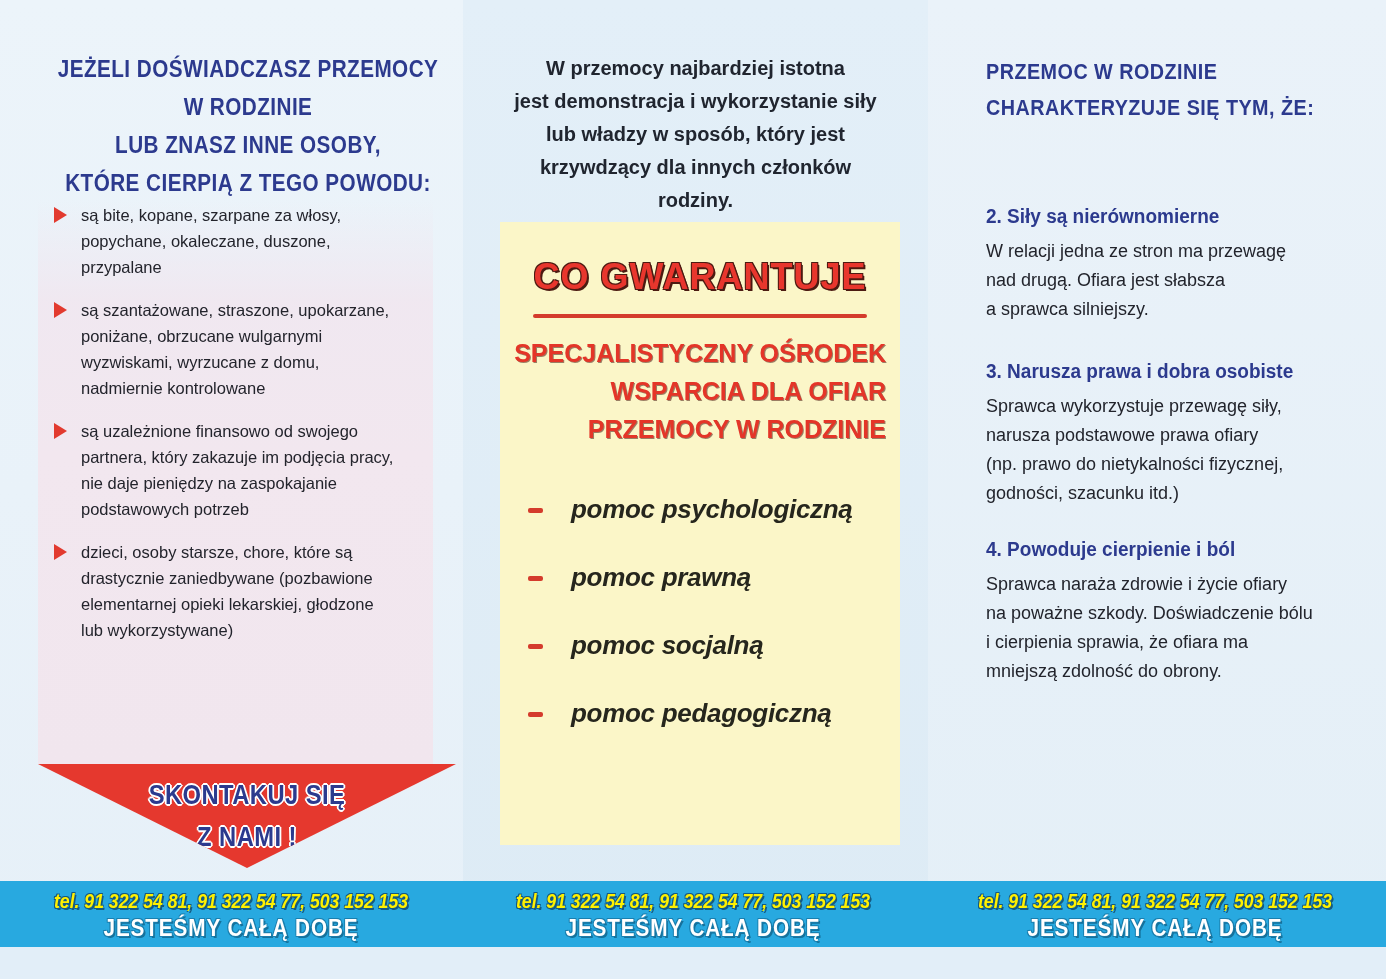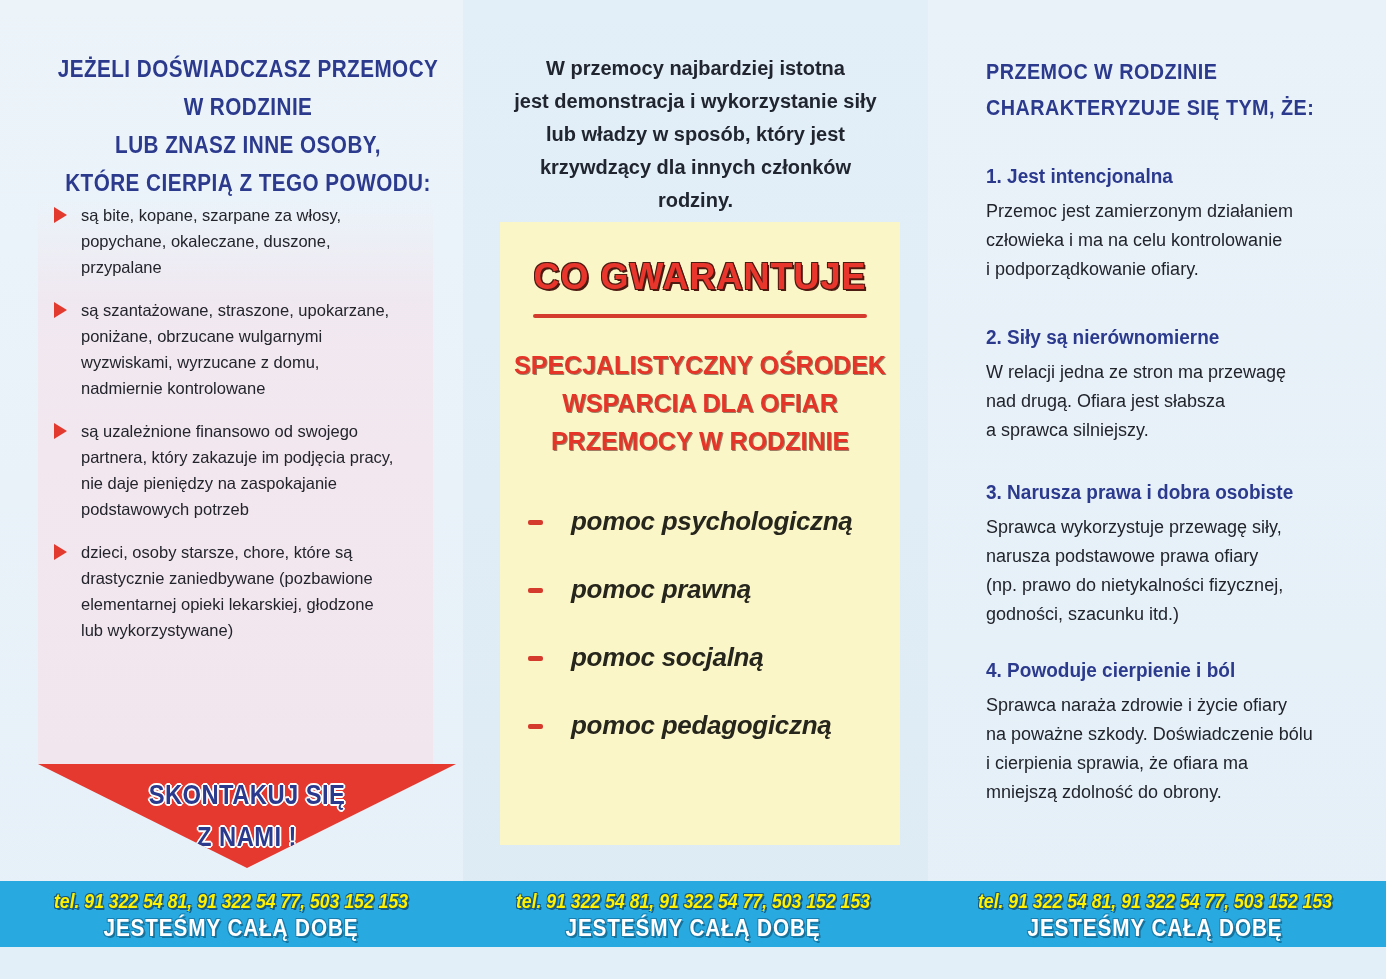--- a/index.html
+++ b/index.html
@@ -30,21 +30,21 @@
         text-shadow:-2px 0 #fff,2px 0 #fff,0 -2px #fff,0 2px #fff,-1px -1px #fff,1px -1px #fff,-1px 1px #fff,1px 1px #fff;}
 
   
   .intro{position:absolute;left:463px;top:52px;width:465px;text-align:center;
          color:#20252f;font-weight:bold;font-size:20px;line-height:33px;}
   .ybox{position:absolute;left:500px;top:222px;width:400px;height:623px;background:#fbf6c8;
         box-sizing:border-box;padding:34px 14px 0 14px;}
   .ytitle{text-align:center;color:#e8362d;font-weight:bold;font-size:36px;letter-spacing:1px;
           text-shadow:1px 1px 0 #4c1b12,-1px 1px 0 #4c1b12,1px -1px 0 #4c1b12,-1px -1px 0 #4c1b12,2px 2px 0 #4c1b12;}
   .yline{width:334px;height:4px;background:#d43b2c;margin:16px auto 0 auto;border-radius:2px;}
-  .ysub{margin-top:28px;text-align:center;color:#e43528;font-weight:bold;font-size:25px;line-height:38px;
+  .ysub{margin-top:16px;text-align:right;color:#e43528;font-weight:bold;font-size:25px;line-height:38px;
         text-shadow:1px 1px 0 rgba(76,27,18,.55);}
   .svc{display:flex;align-items:center;margin:34px 0 0 14px;height:34px;gap:14px;}
   .svc.first{margin-top:44px;}
   .dash{width:15px;height:5px;background:#d43b2c;border-radius:2px;margin:2px 14px 0 0;flex:0 0 auto;}
   .stxt{font-style:italic;font-weight:bold;font-size:26px;color:#26261d;letter-spacing:-.3px;}
 
   
   .h-right{position:absolute;left:986px;top:54px;width:400px;color:#2c3a8e;font-weight:bold;
            font-size:21.5px;line-height:36px;letter-spacing:.5px;
            transform:scaleX(0.92);transform-origin:0 0;}
@@ -144,26 +144,20 @@
     <div class="svc">
       <span class="dash"></span>
       <span class="stxt">pomoc pedagogiczną</span>
     </div>
   </div>
 
   <div class="h-right ml">PRZEMOC W RODZINIE
 CHARAKTERYZUJE SIĘ TYM, ŻE:</div>
 
   <div class="sections">
-    <div class="sec s1">
-      <div class="stitle">1. Jest intencjonalna</div>
-      <div class="sbody ml">Przemoc jest zamierzonym działaniem
-człowieka i ma na celu kontrolowanie
-i podporządkowanie ofiary.</div>
-    </div>
     <div class="sec s2">
       <div class="stitle">2. Siły są nierównomierne</div>
       <div class="sbody ml">W relacji jedna ze stron ma przewagę
 nad drugą. Ofiara jest słabsza
 a sprawca silniejszy.</div>
     </div>
     <div class="sec s3">
       <div class="stitle">3. Narusza prawa i dobra osobiste</div>
       <div class="sbody ml">Sprawca wykorzystuje przewagę siły,
 narusza podstawowe prawa ofiary

